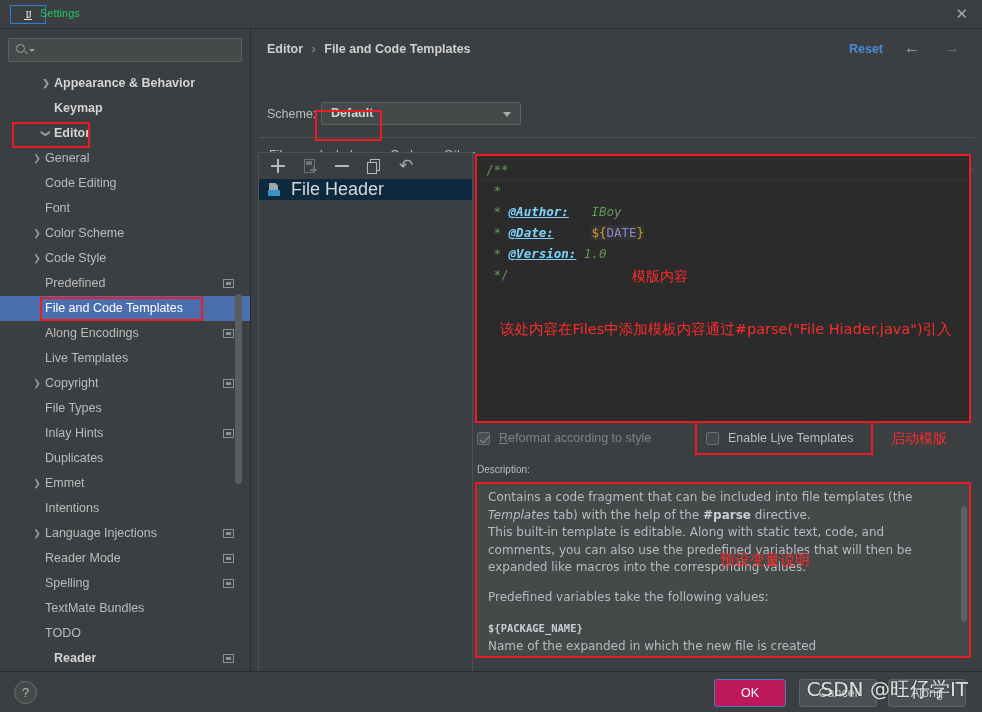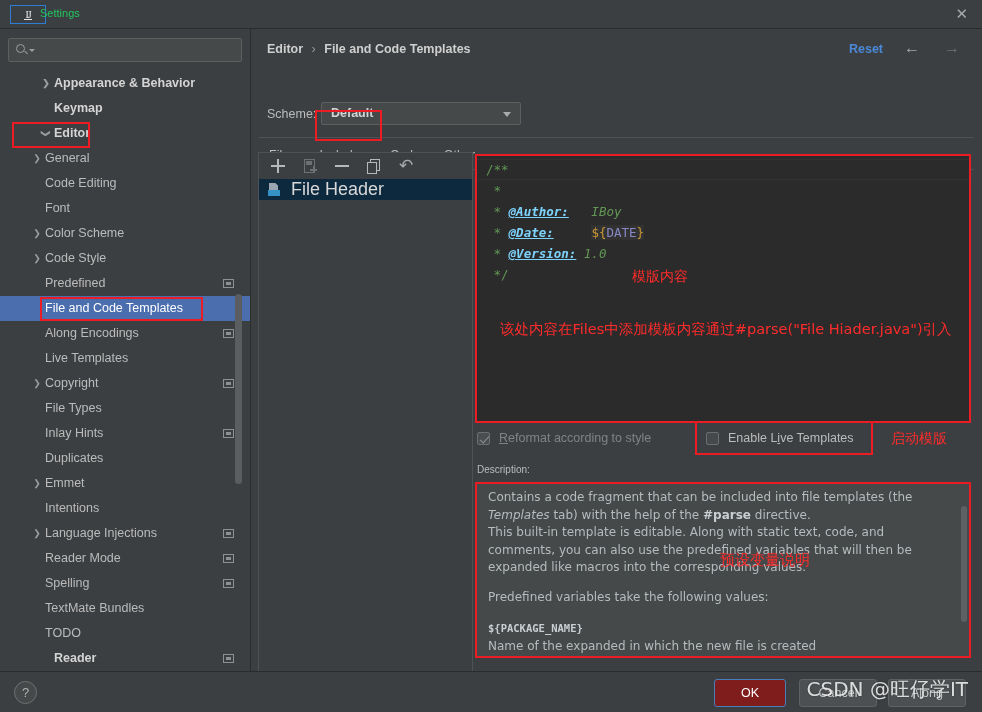--- a/index.html
+++ b/index.html
@@ -347,21 +347,21 @@
     border-radius: 50%; border: 1px solid #6e7173; background: #45494a;
     color: #b0b3b5; font-size: 13px; text-align: center; line-height: 21px;
     cursor: pointer;
   }
   .dlg-btn {
     position: absolute; top: 7px; height: 28px; line-height: 27px;
     font-size: 12.5px; text-align: center; border-radius: 3px; cursor: pointer;
   }
   .btn-ok {
     right: 196px; width: 72px;
-    background: #7f1d1d; color: #ffffff; border: 1px solid #4a7dbb;
+    background: #be185d; color: #ffffff; border: 1px solid #4a7dbb;
   }
   .btn-cancel {
     right: 105px; width: 78px;
     background: #4c5052; color: #c6c9cb; border: 1px solid #5e6264;
   }
   .btn-apply {
     right: 16px; width: 78px;
     background: #4c5052; color: #c6c9cb; border: 1px solid #5e6264;
   }
   .watermark {

